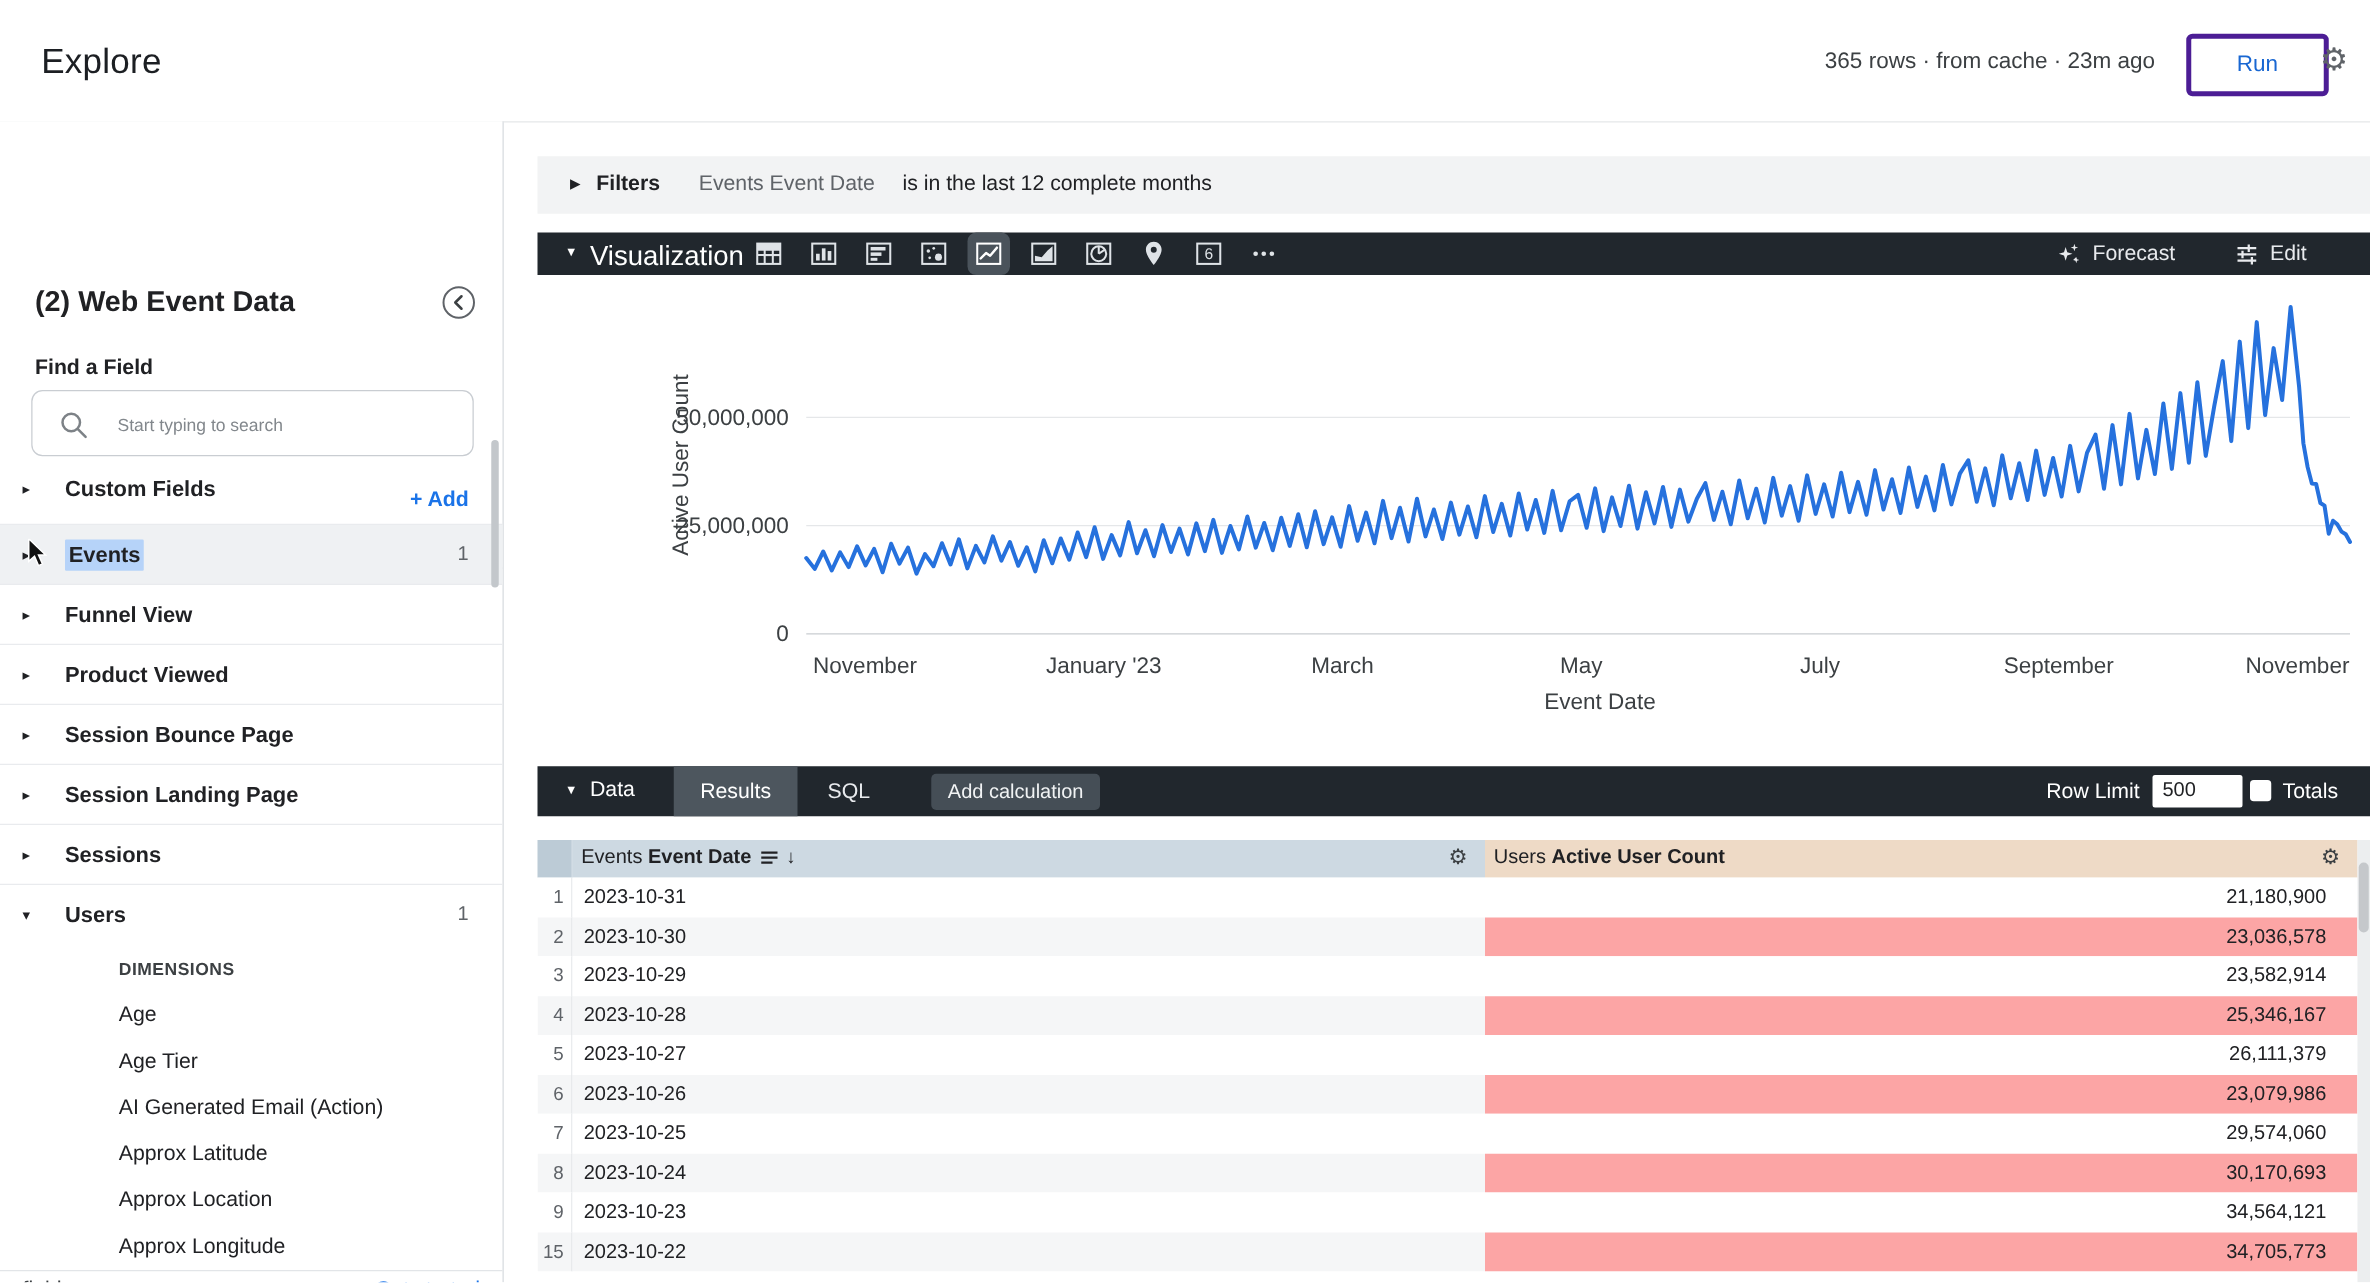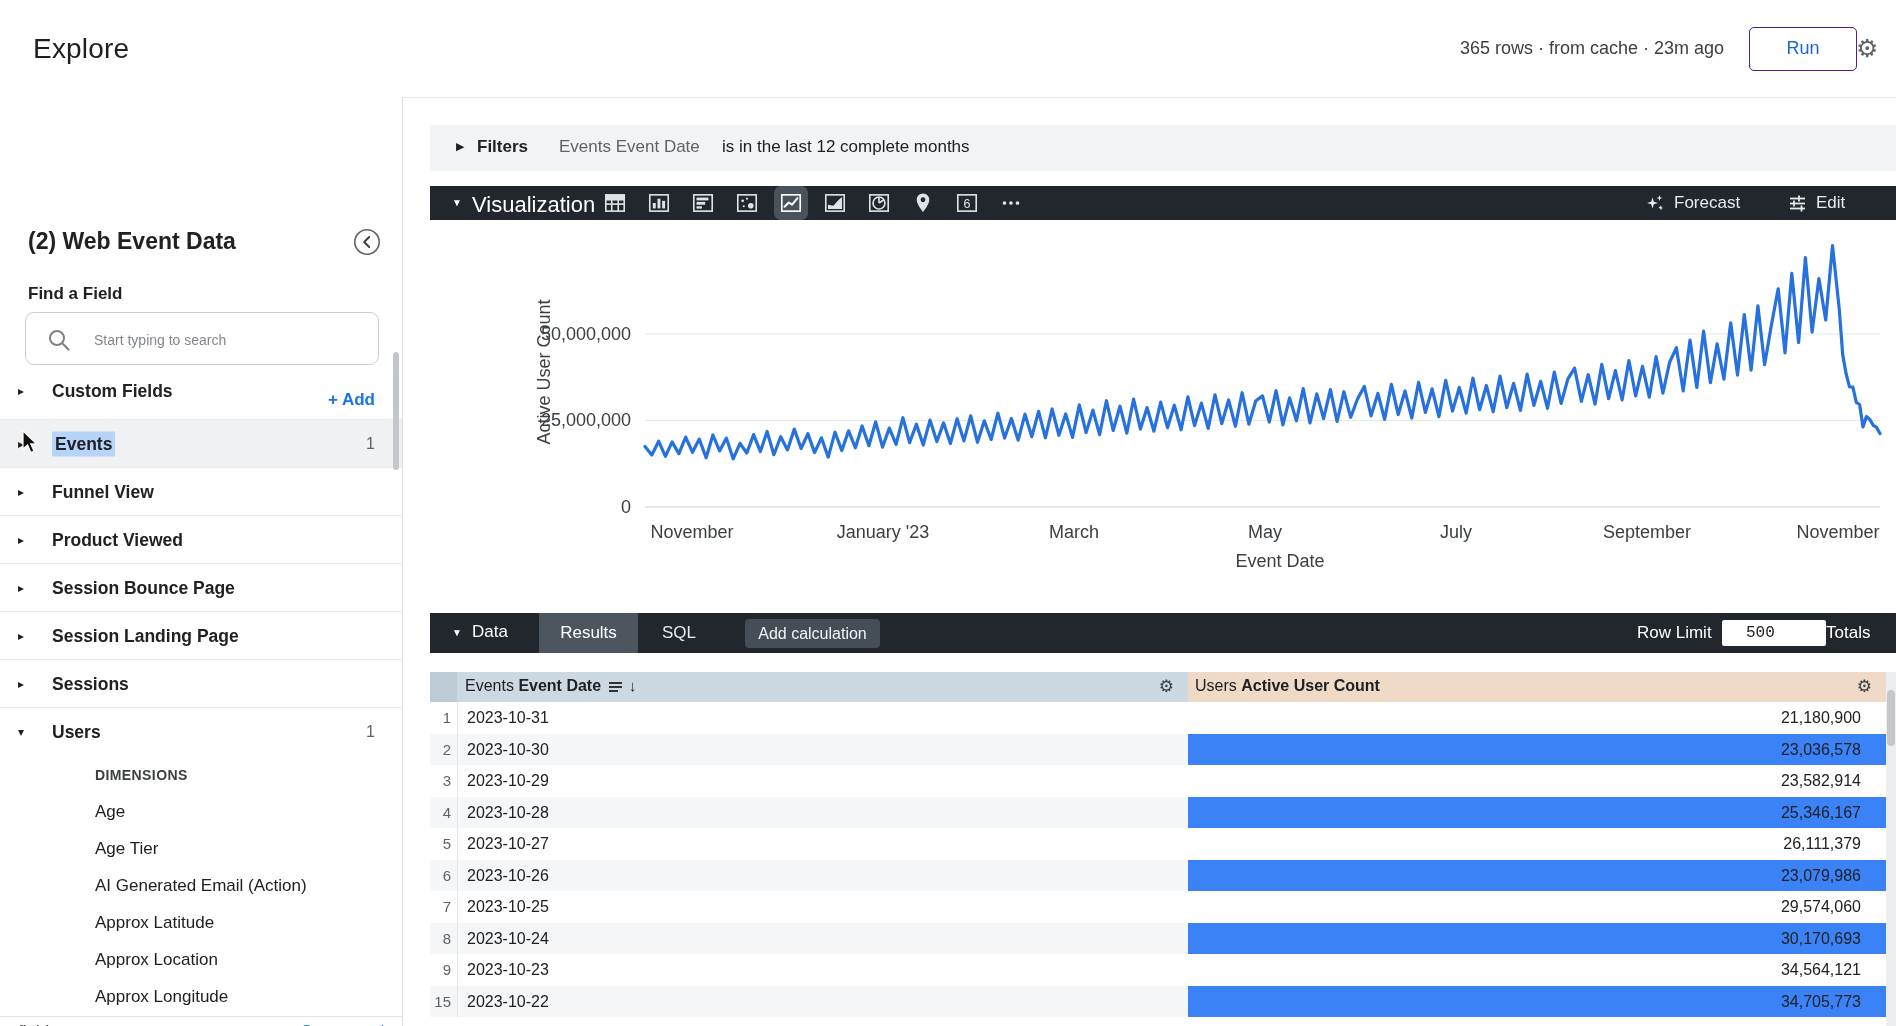--- a/index.html
+++ b/index.html
@@ -3,21 +3,21 @@
 <meta charset="utf-8">
 <style>
   html,body{margin:0;padding:0;background:#fff;}
   #app{position:relative;width:1896px;height:1026px;overflow:hidden;background:#fff;
        font-family:"Liberation Sans","DejaVu Sans",sans-serif;color:#202124;}
 
   
   .topbar{position:absolute;left:0;top:0;width:1896px;height:97px;background:#fff;border-bottom:1px solid #e5e7e9;}
   .app-title{position:absolute;left:33px;top:0;line-height:97px;font-size:28px;font-weight:500;color:#1c1f23;letter-spacing:.2px;}
   .run-status{position:absolute;right:172px;top:0;line-height:97px;font-size:18px;color:#3c4043;margin-left:32px;}
-  .run-btn{position:absolute;left:1749px;top:27px;width:106px;height:42px;background:#fff;border:1px solid #4c1d95;border-radius:5px;color:#1967d2;font-size:18px;font-weight:500;text-align:center;line-height:40px;cursor:pointer;}
+  .run-btn{position:absolute;left:1749px;top:27px;width:106px;height:42px;background:#fff;border:4px solid #4c1d95;border-radius:5px;color:#1967d2;font-size:18px;font-weight:500;text-align:center;line-height:40px;cursor:pointer;}
   .top-gear{position:absolute;left:1856px;top:33px;font-size:25px;color:#5f6368;line-height:30px;}
 
   
   .sidebar{position:absolute;left:0;top:97px;width:402px;height:929px;background:#fff;border-right:1px solid #d8dbdf;}
   .sb-title{position:absolute;left:28px;top:131px;font-size:23px;font-weight:700;color:#202124;}
   .sb-collapse{position:absolute;left:353px;top:131px;width:28px;height:28px;}
   .sb-find{position:absolute;left:28px;top:187px;font-size:17px;font-weight:700;color:#202124;}
   .sb-search{position:absolute;left:25px;top:215px;width:354px;height:53px;border:1px solid #c9cdd2;border-radius:9px;box-sizing:border-box;}
   .sb-search svg{position:absolute;left:20px;top:14px;}
   .sb-search input{position:absolute;left:66px;top:1px;width:280px;height:49px;border:0;outline:none;font-size:14px;color:#0369a1;font-family:inherit;background:transparent;}
@@ -72,21 +72,21 @@
   
   .data-bar{position:absolute;left:430px;top:613px;width:1466px;height:40px;background:#21272d;}
   .db-caret{position:absolute;left:22px;top:14px;font-size:10px;color:#fff;}
   .db-label{position:absolute;left:42px;top:9px;font-size:17px;font-weight:500;color:#fff;}
   .db-tab{position:absolute;top:0;height:40px;font-size:17px;color:#e8eaed;text-align:center;line-height:40px;cursor:pointer;}
   .db-tab.active{background:#4d565e;color:#fff;}
   .db-tab.t0{left:109px;width:99px;}
   .db-tab.t1{left:208px;width:82px;}
   .db-addcalc{position:absolute;left:315px;top:6px;width:135px;height:29px;background:#454e56;border-radius:4px;color:#f1f3f4;font-size:16px;text-align:center;line-height:29px;cursor:pointer;}
   .db-rowlimit-label{position:absolute;left:1207px;top:0;line-height:40px;font-size:17px;color:#fff;}
-  .db-rowlimit-input{position:absolute;left:1292px;top:7px;width:56px;height:26px;border:0;border-radius:2px;background:#fff;font-size:16px;color:#202124;padding:0 24px;font-family:Liberation Mono, monospace;}
+  .db-rowlimit-input{position:absolute;left:1292px;top:7px;width:56px;height:26px;border:0;border-radius:2px;background:#fff;font-size:16px;color:#202124;padding:0 8px;font-family:Liberation Sans, sans-serif;}
   .db-checkbox{position:absolute;left:1370px;top:11px;width:17px;height:17px;background:#fff;border-radius:3px;cursor:pointer;}
   .db-totals{position:absolute;left:1396px;top:0;line-height:40px;font-size:17px;color:#fff;}
 
   
   .tbl-header{position:absolute;left:430px;top:672px;width:1456px;height:30px;}
   .th-cell{position:absolute;top:0;height:30px;box-sizing:border-box;font-size:16px;}
   .th-num{left:0;width:28px;background:#bccbd6;border-right:1px solid #cdd9e2;}
   .th-date{left:28px;width:730px;background:#cdd9e2;padding-left:16px;}
   .th-meas{left:758px;width:698px;background:#eedac6;}
   .th-text{position:absolute;left:7px;top:5px;white-space:nowrap;color:#202124;}
@@ -94,21 +94,21 @@
   .th-sort{display:inline-block;margin-left:7px;vertical-align:-2px;}
   .th-arrow{font-size:15px;font-weight:600;margin-left:6px;}
   .th-gear{position:absolute;right:14px;top:4px;font-size:17px;color:#3c4043;cursor:pointer;}
   .tbl-rows{position:absolute;left:430px;top:702px;width:1456px;height:324px;overflow:hidden;}
   .trow{position:relative;height:31.5px;}
   .td{position:absolute;top:0;height:31.5px;line-height:31.5px;font-size:16px;box-sizing:border-box;}
   .td-num{left:0;width:28px;text-align:right;padding-right:6px;color:#5f6368;font-size:15px;border-right:1px solid #e3e6e9;background:#fff;}
   .td-date{left:28px;width:730px;padding-left:9px;color:#202124;background:#fff;}
   .td-val{left:758px;width:698px;text-align:right;padding-right:25px;color:#202124;background:#fff;}
   .trow.alt .td-num,.trow.alt .td-date{background:#f5f6f7;}
-  .trow.alt .td-val{background:#3b82f6;}
+  .trow.alt .td-val{background:#fca5a5;}
   .tbl-scroll-track{position:absolute;left:1886px;top:672px;width:10px;height:354px;background:#eceeef;}
   .tbl-scroll-thumb{position:absolute;left:1887px;top:690px;width:8px;height:56px;background:#c5c8cb;border-radius:4px;}
 
   .cursor{position:absolute;left:22px;top:431px;z-index:50;}
 </style>
 </head>
 <body>
 
 <div id="app">
 

